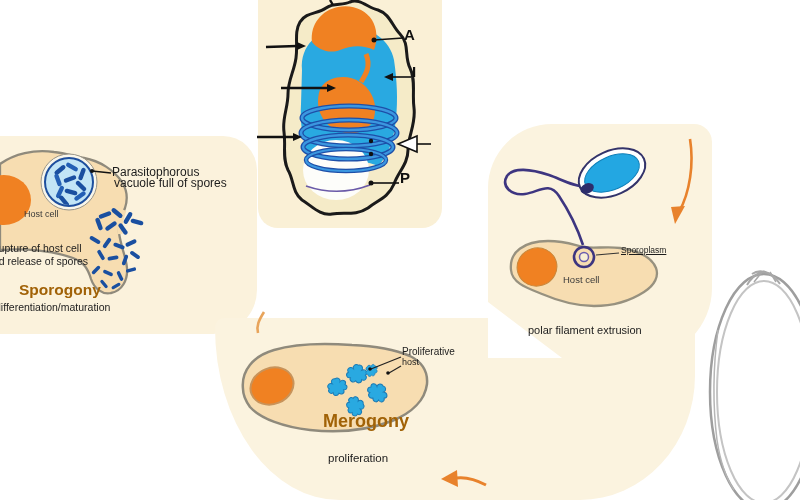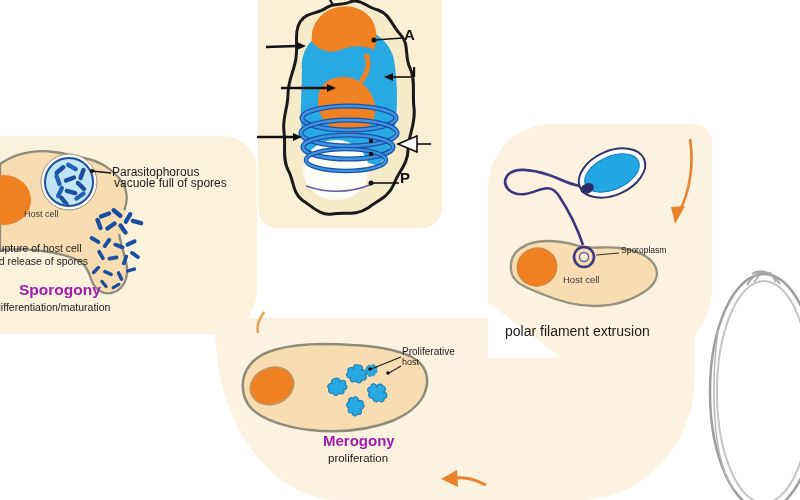--- a/index.html
+++ b/index.html
@@ -8,39 +8,39 @@
   .panel{position:absolute;z-index:1;}
   #panel-left{left:0;top:136px;width:257px;height:198px;background:#FBF2DC;border-radius:0 34px 44px 0;}
   #panel-top{left:258px;top:0;width:184px;height:228px;background:#FAF0D6;border-radius:0 0 20px 20px;}
   #panel-germ{left:488px;top:124px;width:224px;height:234px;background:#FBF3DF;border-radius:64px 18px 70px 26px;}
   #panel-mero{left:215px;top:318px;width:480px;height:182px;background:#FBF3DF;
     border-radius:10px 8px 0 0;border-bottom-left-radius:130px 180px;border-bottom-right-radius:120px 130px;}
   #germ-cut{position:absolute;left:488px;top:302px;width:74px;height:56px;background:#fff;z-index:2;
     -webkit-clip-path:polygon(0 0,100% 100%,0 100%);clip-path:polygon(0 0,100% 100%,0 100%);}
   #gfx{position:absolute;left:0;top:0;z-index:3;pointer-events:none;}
   .txt{position:absolute;z-index:4;color:#1c1c1c;white-space:nowrap;line-height:1.1;}
-  .title{font-weight:bold;color:#a21caf;text-align:center;}
+  .title{font-weight:bold;color:#a16207;text-align:center;}
   
   #t-para1{left:112px;top:166px;font-size:12px;}
   #t-para2{left:114px;top:177px;font-size:12px;}
   #t-host1{left:24px;top:210px;font-size:9px;color:#3a3a3a;}
   #t-rup1{left:-9px;top:243px;font-size:10.5px;}
   #t-rup2{left:-13px;top:256px;font-size:10.5px;}
   #t-sporo{left:19px;top:281px;font-size:15.5px;}
   #t-sporo-sub{left:-5px;top:302px;font-size:10.5px;}
   #t-la{left:404px;top:27px;font-size:15px;font-weight:bold;color:#111;}
   #t-li{left:412px;top:64px;font-size:15px;font-weight:bold;color:#111;}
   #t-lp{left:400px;top:170px;font-size:15px;font-weight:bold;color:#111;}
-  #t-sporoplasm{left:621px;top:246px;font-size:8.5px;}
+  #t-sporoplasm{left:621px;top:246px;font-size:8.5px;text-decoration:underline;}
   #t-host2{left:563px;top:275px;font-size:9.5px;color:#3a3a3a;}
   #t-germ{left:518px;top:307px;font-size:13.5px;}
-  #t-germ-sub{left:505px;top:324px;font-size:14px;text-align:right;}
+  #t-germ-sub{left:528px;top:324px;font-size:11px;text-align:right;}
   #t-prolif1{left:402px;top:346px;font-size:10px;}
   #t-prolif2{left:402px;top:358px;font-size:9px;}
-  #t-mero{left:323px;top:433px;font-size:15px;}
+  #t-mero{left:323px;top:412px;font-size:18px;}
   #t-mero-sub{left:328px;top:452px;font-size:11.5px;}
 </style>
 </head>
 <body>
 
 <div id="stage">
 
   <div class="panel" id="panel-left"></div>
   <div class="panel" id="panel-top"></div>
   <div class="panel" id="panel-germ"></div>

